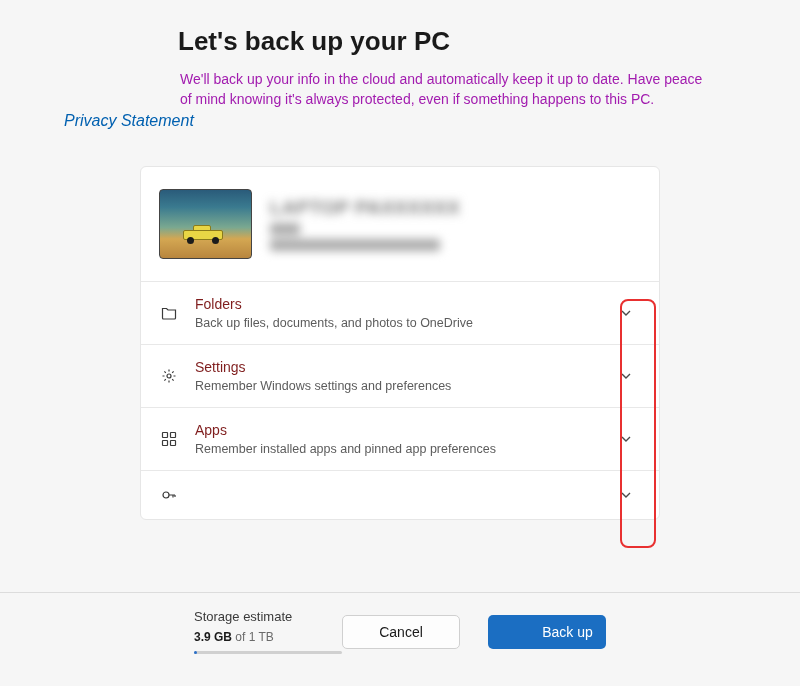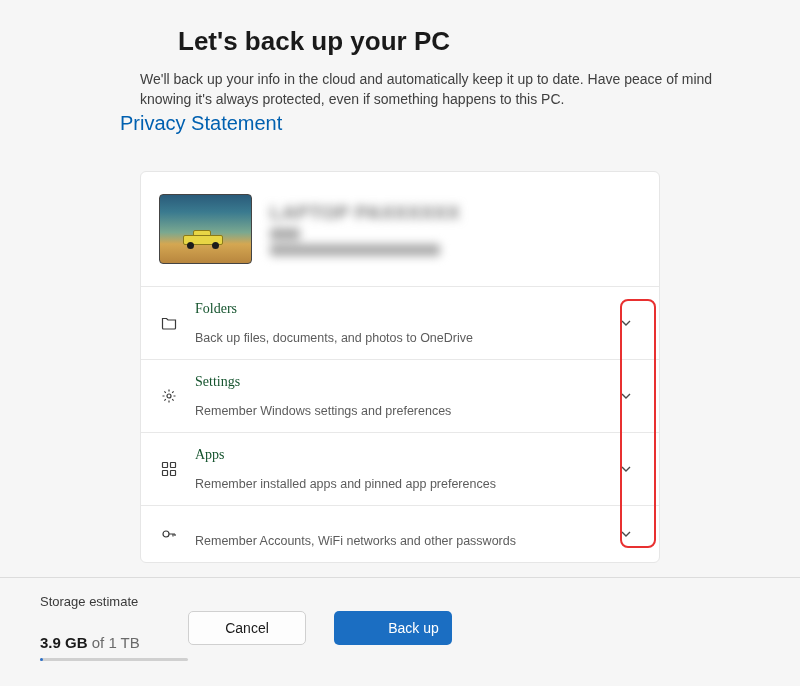--- a/index.html
+++ b/index.html
@@ -17,30 +17,32 @@
     }
     .page-title {
       font-size: 26px;
       font-weight: 600;
       color: #1a1a1a;
       padding: 26px 0 0 140px;
       margin-left: 38px;
     }
     .page-description {
       font-size: 14px;
-      color: #404040;
+      color: #a21caf;
       padding: 12px 87px 0 140px;
       line-height: 1.45;
+      margin-left: 40px;
     }
     .privacy-link {
       display: inline-block;
       color: #0060b0;
-      font-size: 20px;
-      padding: 2px 0 0 120px;
+      font-size: 16px;
+      padding: 2px 0 0 64px;
       text-decoration: none;
+      font-style: italic;
     }
     .card {
       margin: 36px 140px 0 140px;
       background: #fff;
       border: 1px solid #e6e6e6;
       border-radius: 6px;
       overflow: hidden;
     }
     .device-row {
       padding: 22px 24px 22px 18px;
@@ -139,27 +141,26 @@
       align-items: center;
       justify-content: center;
       flex-shrink: 0;
       color: #3a3a3a;
     }
     .option-text {
       flex: 1;
     }
     .option-title {
       font-size: 14px;
-      color: #14532d;
-      font-family: Liberation Serif, serif;
+      color: #7f1d1d;
     }
     .option-sub {
       font-size: 12.5px;
       color: #5c5c5c;
-      margin-top: 14px;
+      margin-top: 4px;
     }
     .chevron {
       width: 18px;
       height: 18px;
       display: flex;
       align-items: center;
       justify-content: center;
       color: #4a4a4a;
       flex-shrink: 0;
     }
@@ -168,43 +169,42 @@
       border: 2px solid #e83030;
       border-radius: 8px;
       pointer-events: none;
       left: 620px;
       top: 299px;
       width: 36px;
       height: 249px;
     }
     .footer {
       position: absolute;
-      bottom: 9px;
+      bottom: 16px;
       left: 0;
       right: 0;
       border-top: 1px solid #dcdcdc;
       background: #f6f6f6;
       padding: 16px 40px;
       display: flex;
       align-items: center;
-      justify-content: flex-start;
+      justify-content: center;
     }
     .storage-block {
       display: flex;
       flex-direction: column;
       gap: 6px;
     }
     .storage-label {
       font-size: 13px;
       color: #3a3a3a;
     }
     .storage-values {
-      font-size: 15px;
+      font-size: 12px;
       color: #6a6a6a;
-      margin-top: 19px;
     }
     .storage-used {
       font-weight: 600;
       color: #1a1a1a;
     }
     .progress-track {
       width: 148px;
       height: 3px;
       background: #d0d0d0;
       border-radius: 2px;
@@ -329,21 +329,20 @@
   </div>
 
   <div class="option-row">
     <div class="option-icon">
       <svg width="16" height="16" viewBox="0 0 16 16" fill="none" stroke="currentColor" stroke-width="1.2">
         <circle cx="5" cy="8" r="3"></circle>
         <path d="M8 8 h6 M12 8 v2.5 M14 8 v2"></path>
       </svg>
     </div>
     <div class="option-text">
-      <div class="option-sub">Remember Accounts, WiFi networks and other passwords</div>
     </div>
     <div class="chevron">
       <svg width="12" height="12" viewBox="0 0 12 12" fill="none" stroke="currentColor" stroke-width="1.4">
           <path d="M2 4 L6 8 L10 4"></path>
         </svg>
     </div>
   </div>
 
 </div>
 

